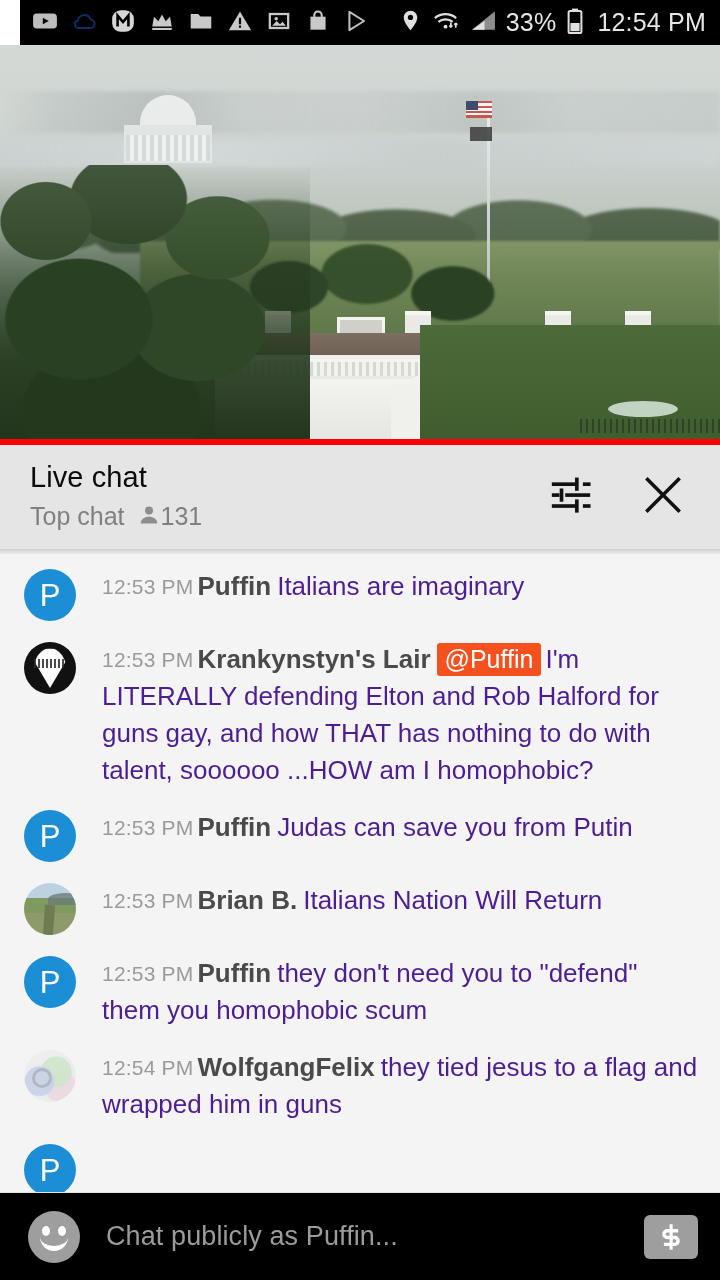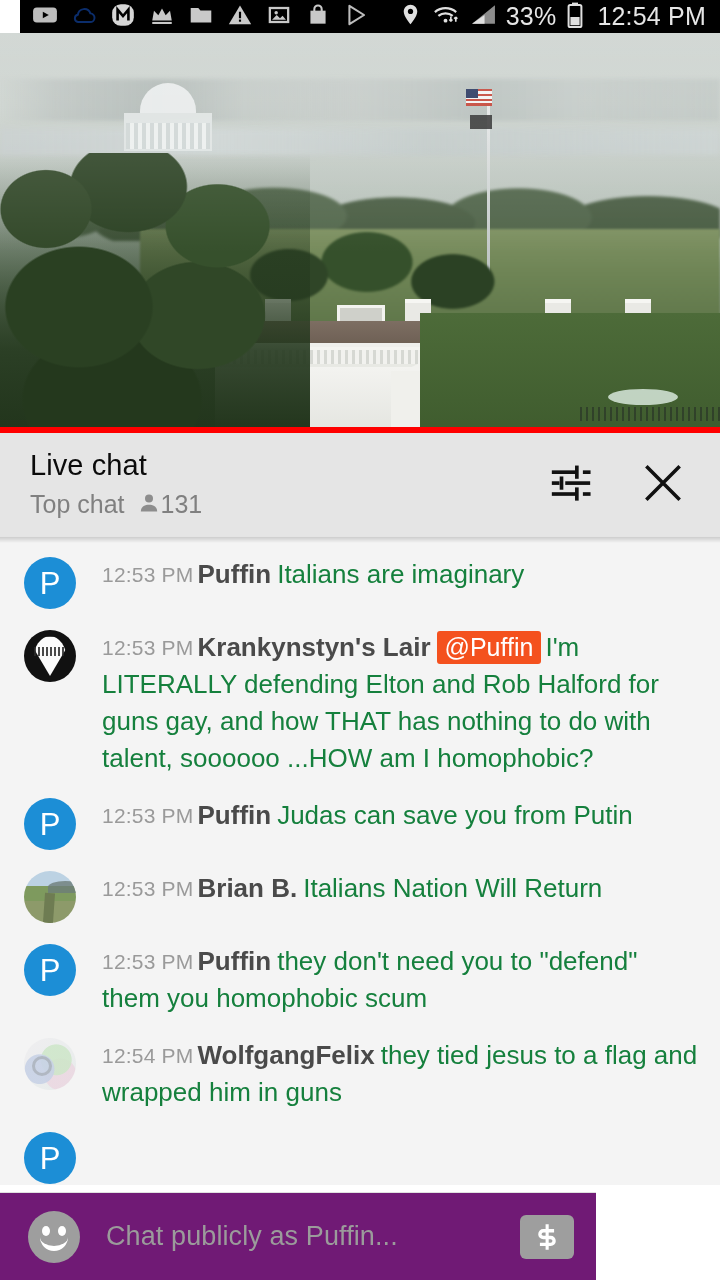--- a/index.html
+++ b/index.html
@@ -6,21 +6,21 @@
   html, body {
     width: 720px; height: 1280px;
     font-family: "Liberation Sans", sans-serif;
     background: #ffffff;
     overflow: hidden;
   }
   .screen { position: relative; width: 720px; height: 1280px; overflow: hidden; }
 
   
   .statusbar {
-    height: 33px; background: #000000;
+    height: 45px; background: #000000;
     display: flex; align-items: center;
     padding: 0 14px 0 12px;
     color: #d8d8d8;
     margin-left: 20px;
   }
   .sb-left { display: flex; align-items: center; gap: 13px; flex: 1; }
   .sb-right { display: flex; align-items: center; gap: 9px; }
   .sb-ico { display: block; }
   .sb-battery-text {
     font-size: 25px; color: #e6e6e6; letter-spacing: .2px;
@@ -271,26 +271,26 @@
   .ts {
     font-size: 21px; color: #9a9a9a; letter-spacing: .2px;
     margin-right: 4px; vertical-align: 1px;
   }
   .author { font-weight: 700; color: #4a4a4a; margin-right: 6px; font-size: 26px; }
   .mention {
     background: #f4511e; color: #ffffff; padding: 2px 8px 3px;
     border-radius: 3px; font-size: 25px; margin-right: 4px;
     white-space: nowrap;
   }
-  .text { color: #15803d; }
+  .text { color: #4c1d95; }
 
   
   .chat-input {
-    position: absolute; left: 0; bottom: 0; width: 596px; height: 88px;
-    background: #701a75; border-top: 1px solid #e0e0e0;
+    position: absolute; left: 0; bottom: 0; width: 720px; height: 88px;
+    background: #000000; border-top: 1px solid #e0e0e0;
     display: flex; align-items: center; padding: 0 22px 0 28px;
   }
   .emoji-btn {
     width: 52px; height: 52px; flex: 0 0 52px; border-radius: 50%;
     background: #9e9e9e; position: relative; margin-right: 26px;
   }
   .emoji-eye {
     position: absolute; width: 8px; height: 10px; border-radius: 50%;
     background: #fff; top: 15px;
   }

